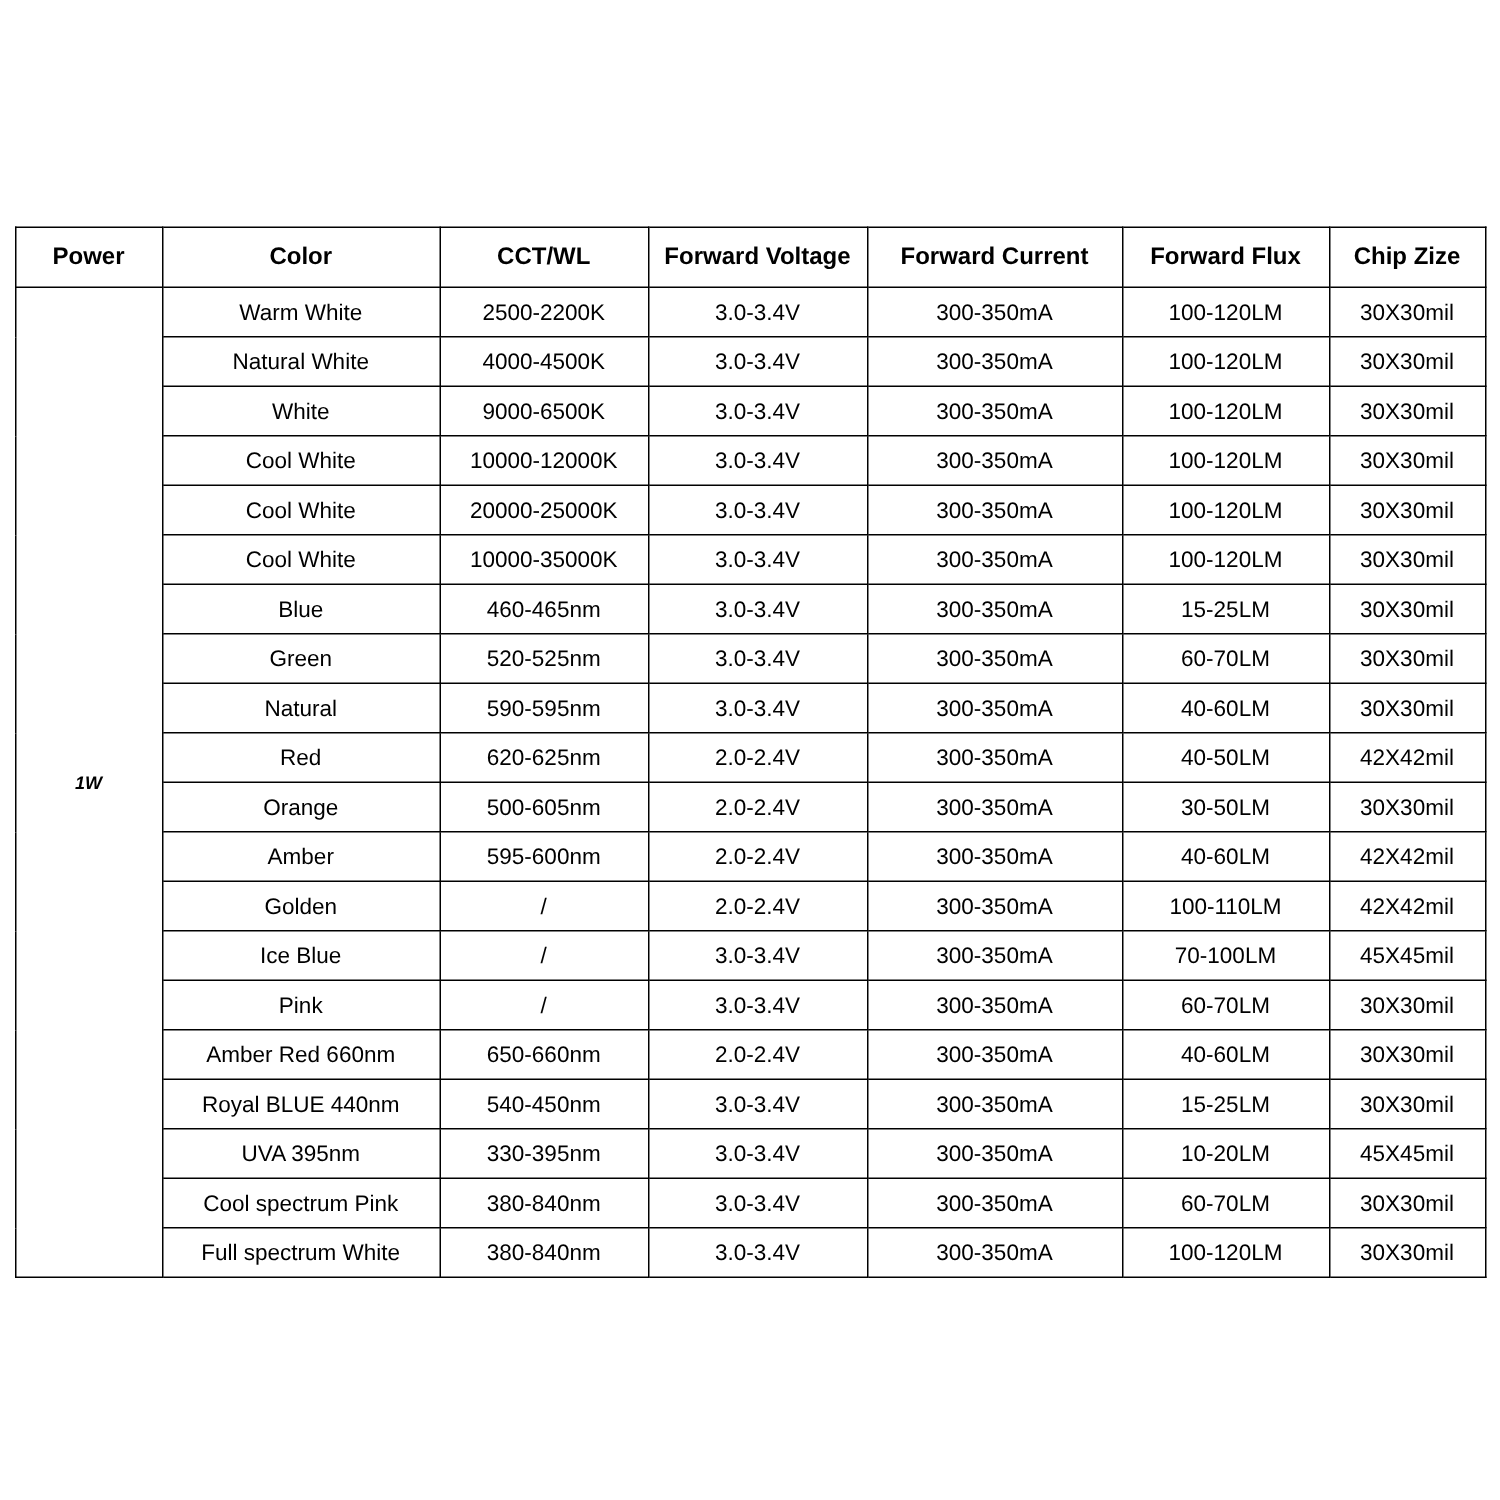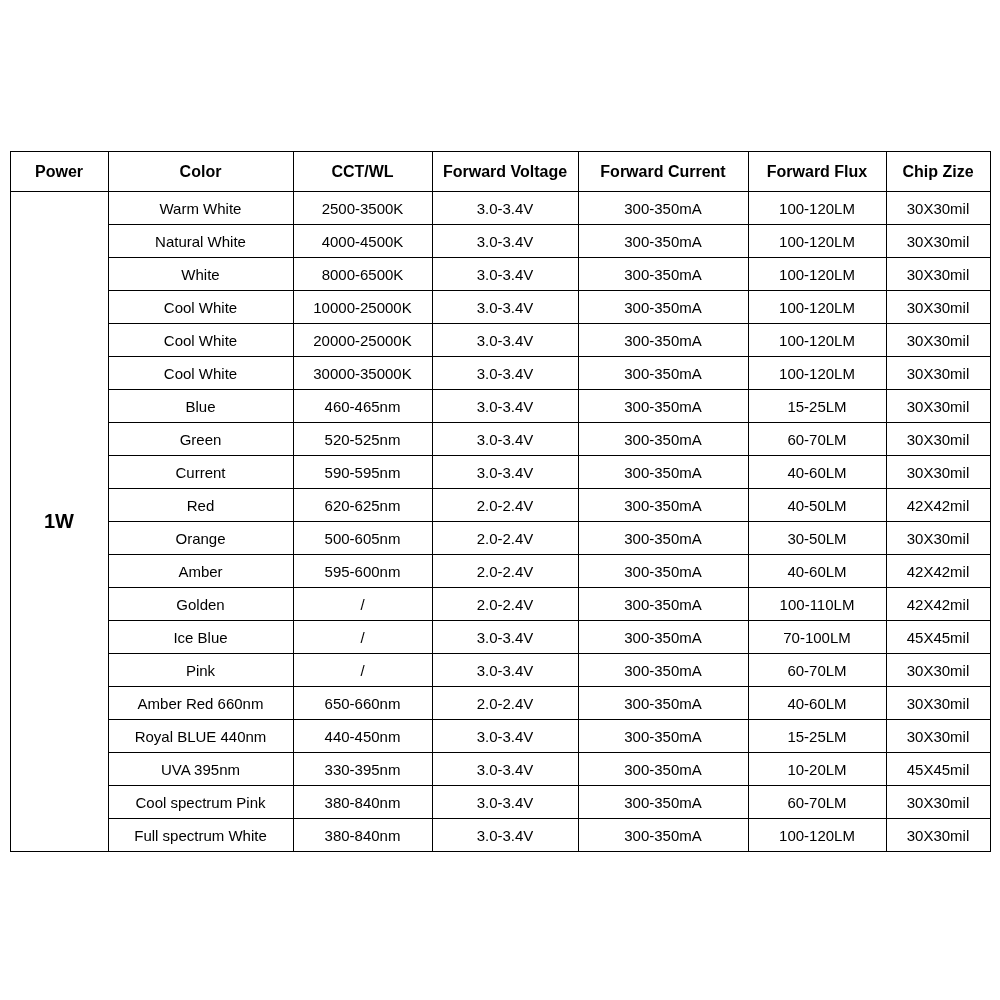--- a/index.html
+++ b/index.html
@@ -36,22 +36,23 @@
     height: 40px;
     font-size: 16px;
     font-weight: bold;
   }
   tbody td {
     height: 33px;
     font-size: 15px;
     font-weight: normal;
   }
   td.power-cell {
-    font-size: 20px;
+    font-size: 12px;
     font-weight: bold;
+    font-style: italic;
   }
   .col-power { width: 98px; }
   .col-color { width: 185px; }
   .col-cct   { width: 139px; }
   .col-fv    { width: 146px; }
   .col-fc    { width: 170px; }
   .col-lf    { width: 138px; }
   .col-chip  { width: 104px; }
 </style>
 </head>
@@ -76,61 +77,61 @@
           <th>Forward Voltage</th>
           <th>Forward Current</th>
           <th>Forward Flux</th>
           <th>Chip Zize</th>
         </tr>
     </thead>
     <tbody id="table-body">
         <tr>
           <td rowspan="20" class="power-cell">1W</td>
           <td>Warm White</td>
-          <td>2500-3500K</td>
+          <td>2500-2200K</td>
           <td>3.0-3.4V</td>
           <td>300-350mA</td>
           <td>100-120LM</td>
           <td>30X30mil</td>
         </tr>
         <tr>
           <td>Natural White</td>
           <td>4000-4500K</td>
           <td>3.0-3.4V</td>
           <td>300-350mA</td>
           <td>100-120LM</td>
           <td>30X30mil</td>
         </tr>
         <tr>
           <td>White</td>
-          <td>8000-6500K</td>
+          <td>9000-6500K</td>
           <td>3.0-3.4V</td>
           <td>300-350mA</td>
           <td>100-120LM</td>
           <td>30X30mil</td>
         </tr>
         <tr>
           <td>Cool White</td>
-          <td>10000-25000K</td>
+          <td>10000-12000K</td>
           <td>3.0-3.4V</td>
           <td>300-350mA</td>
           <td>100-120LM</td>
           <td>30X30mil</td>
         </tr>
         <tr>
           <td>Cool White</td>
           <td>20000-25000K</td>
           <td>3.0-3.4V</td>
           <td>300-350mA</td>
           <td>100-120LM</td>
           <td>30X30mil</td>
         </tr>
         <tr>
           <td>Cool White</td>
-          <td>30000-35000K</td>
+          <td>10000-35000K</td>
           <td>3.0-3.4V</td>
           <td>300-350mA</td>
           <td>100-120LM</td>
           <td>30X30mil</td>
         </tr>
         <tr>
           <td>Blue</td>
           <td>460-465nm</td>
           <td>3.0-3.4V</td>
           <td>300-350mA</td>
@@ -139,21 +140,21 @@
         </tr>
         <tr>
           <td>Green</td>
           <td>520-525nm</td>
           <td>3.0-3.4V</td>
           <td>300-350mA</td>
           <td>60-70LM</td>
           <td>30X30mil</td>
         </tr>
         <tr>
-          <td>Current</td>
+          <td>Natural</td>
           <td>590-595nm</td>
           <td>3.0-3.4V</td>
           <td>300-350mA</td>
           <td>40-60LM</td>
           <td>30X30mil</td>
         </tr>
         <tr>
           <td>Red</td>
           <td>620-625nm</td>
           <td>2.0-2.4V</td>
@@ -204,21 +205,21 @@
         <tr>
           <td>Amber Red 660nm</td>
           <td>650-660nm</td>
           <td>2.0-2.4V</td>
           <td>300-350mA</td>
           <td>40-60LM</td>
           <td>30X30mil</td>
         </tr>
         <tr>
           <td>Royal BLUE 440nm</td>
-          <td>440-450nm</td>
+          <td>540-450nm</td>
           <td>3.0-3.4V</td>
           <td>300-350mA</td>
           <td>15-25LM</td>
           <td>30X30mil</td>
         </tr>
         <tr>
           <td>UVA 395nm</td>
           <td>330-395nm</td>
           <td>3.0-3.4V</td>
           <td>300-350mA</td>

